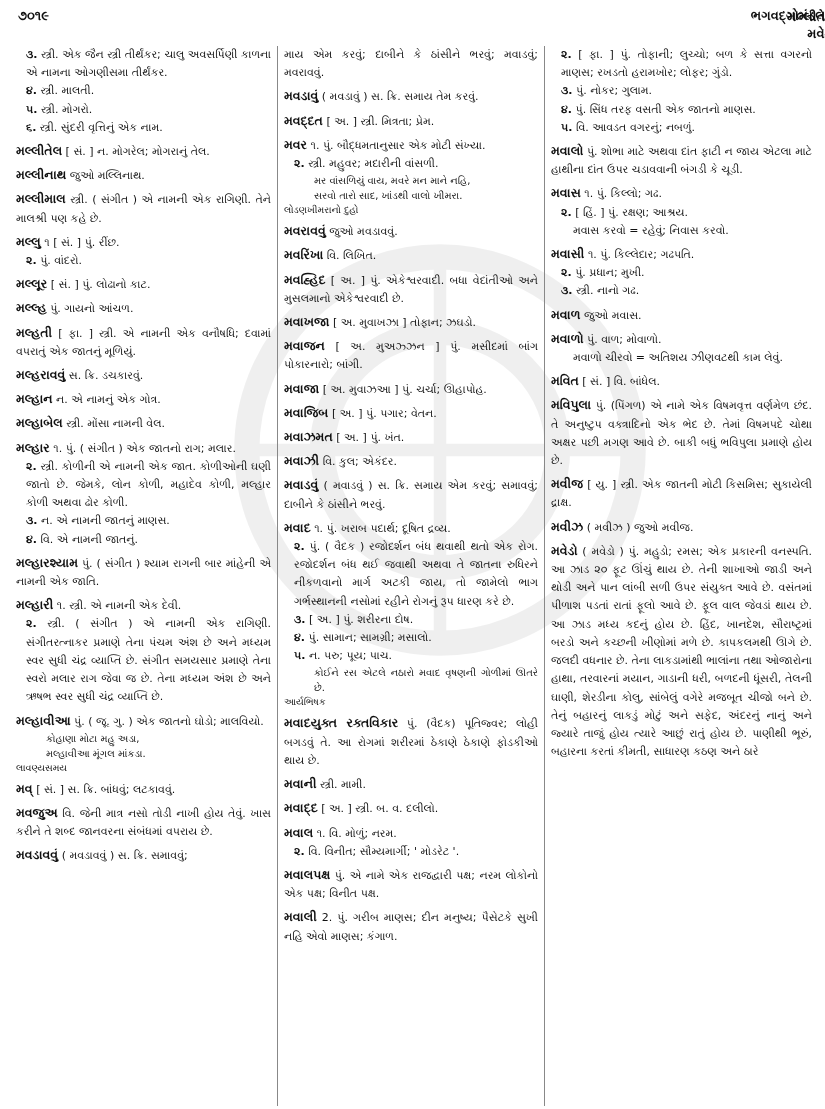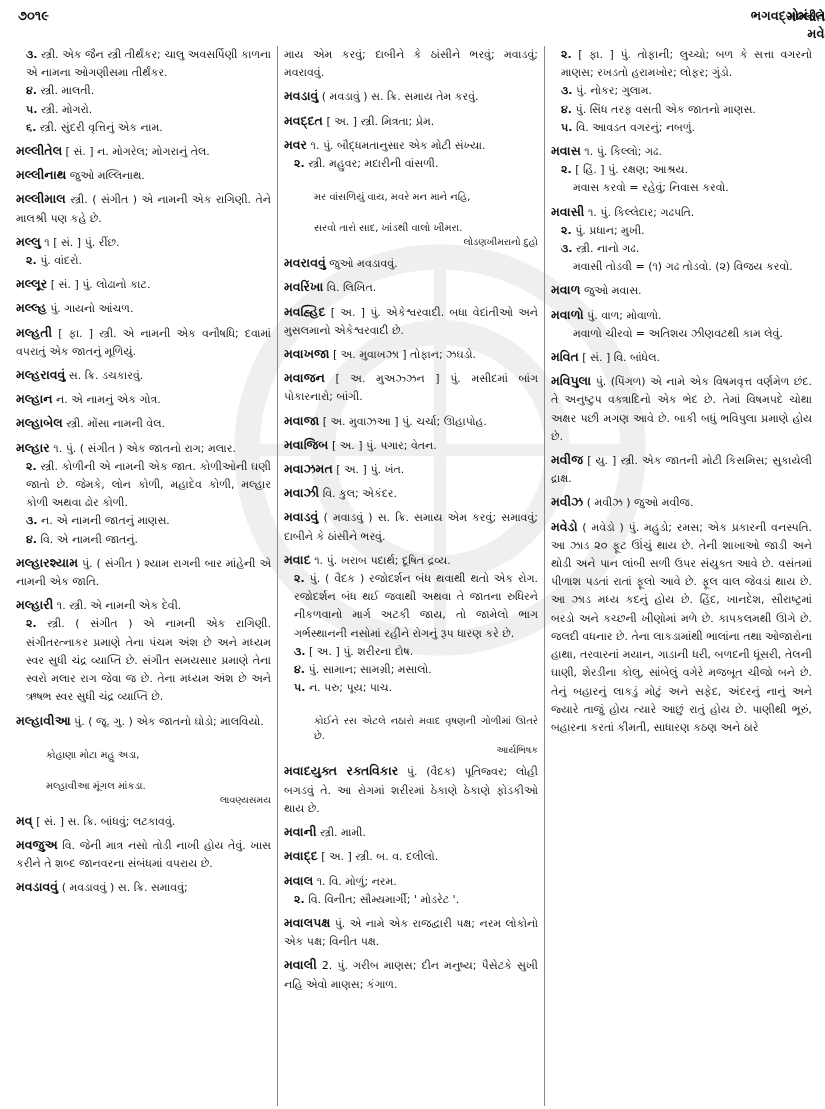--- a/index.html
+++ b/index.html
@@ -27,22 +27,22 @@
     overflow: hidden; padding: 0 6px; box-sizing: border-box;
     font-size: 11px; line-height: 18.2px;
   }
   .col1 { width: 268px; border-right: 1px solid #888; }
   .col2 { width: 267px; border-right: 1px solid #888; }
   .col3 { width: 273px; }
   .entry { margin-bottom: 5px; text-align: justify; }
   .hw { font-weight: bold; font-size: 12.5px; margin-top: 16px; }
   .sense { display: block; padding-left: 10px; }
   .num { font-weight: bold; }
-  .quote { display: block; padding-left: 30px; font-size: 10px; line-height: 15px; margin-top: 16px; }
-  .cite { display: block; text-align: right; font-size: 9.5px; line-height: 14px; }
+  .quote { display: block; padding-left: 30px; font-size: 10px; line-height: 15px; }
+  .cite { display: block; font-size: 9.5px; line-height: 14px; }
   .ex { display: block; padding-left: 22px; }
 </style>
 </head>
 <body>
 
 <svg class="watermark" viewBox="0 0 100 100">
   <circle cx="50" cy="50" r="46" fill="none" stroke="#000" stroke-width="6"></circle>
   <circle cx="50" cy="50" r="28" fill="none" stroke="#000" stroke-width="6"></circle>
   <path d="M50 4 L50 96 M4 50 L96 50" stroke="#000" stroke-width="3"></path>
 </svg>
@@ -105,22 +105,23 @@
       <div class="entry"><span class="hw">મવાલપક્ષ</span> <span>પું. એ નામે એક રાજદ્વારી પક્ષ; નરમ લોકોનો એક પક્ષ; વિનીત પક્ષ.</span></div>
       <div class="entry"><span class="hw">મવાલી</span> <span>2. પું. ગરીબ માણસ; દીન મનુષ્ય; પૈસેટકે સુખી નહિ એવો માણસ; કંગાળ.</span></div>
     </div>
   <div class="col col3">
       <div class="entry">
         <span class="sense"><span class="num">૨.</span> <span>[ ફા. ] પું. તોફાની; લુચ્ચો; બળ કે સત્તા વગરનો માણસ; રખડતો હરામખોર; લોફર; ગુંડો.</span></span>
         <span class="sense"><span class="num">૩.</span> <span>પું. નોકર; ગુલામ.</span></span>
         <span class="sense"><span class="num">૪.</span> <span>પું. સિંધ તરફ વસતી એક જાતનો માણસ.</span></span>
         <span class="sense"><span class="num">૫.</span> <span>વિ. આવડત વગરનું; નબળું.</span></span>
       </div>
+      <div class="entry"><span class="hw">મવાલો</span> <span>પું. શોભા માટે અથવા દાંત ફાટી ન જાય એટલા માટે હાથીના દાંત ઉપર ચડાવવાની બંગડી કે ચૂડી.</span></div>
       <div class="entry"><span class="hw">મવાસ</span> <span>૧. પું. કિલ્લો; ગઢ.</span><span class="sense"><span class="num">૨.</span> <span>[ હિં. ] પું. રક્ષણ; આશ્રય.</span></span><span class="ex">મવાસ કરવો = રહેવું; નિવાસ કરવો.</span></div>
-      <div class="entry"><span class="hw">મવાસી</span> <span>૧. પું. કિલ્લેદાર; ગઢપતિ.</span><span class="sense"><span class="num">૨.</span> <span>પું. પ્રધાન; મુખી.</span></span><span class="sense"><span class="num">૩.</span> <span>સ્ત્રી. નાનો ગઢ.</span></span><span class="ex">મવાસી તોડવી = (૧) ગઢ તોડવો. (૨) વિજય કરવો.</span></div>
+      <div class="entry"><span class="hw">મવાસી</span> <span>૧. પું. કિલ્લેદાર; ગઢપતિ.</span><span class="sense"><span class="num">૨.</span> <span>પું. પ્રધાન; મુખી.</span></span><span class="sense"><span class="num">૩.</span> <span>સ્ત્રી. નાનો ગઢ.</span></span></div>
       <div class="entry"><span class="hw">મવાળ</span> <span>જુઓ મવાસ.</span></div>
       <div class="entry"><span class="hw">મવાળો</span> <span>પું. વાળ; મોવાળો.</span><span class="ex">મવાળો ચીરવો = અતિશય ઝીણવટથી કામ લેવું.</span></div>
       <div class="entry"><span class="hw">મવિત</span> <span>[ સં. ] વિ. બાંધેલ.</span></div>
       <div class="entry"><span class="hw">મવિપુલા</span> <span>પું. (પિંગળ) એ નામે એક વિષમવૃત્ત વર્ણમેળ છંદ. તે અનુષ્ટુપ વક્ત્રાદિનો એક ભેદ છે. તેમાં વિષમપદે ચોથા અક્ષર પછી મગણ આવે છે. બાકી બધું ભવિપુલા પ્રમાણે હોય છે.</span></div>
       <div class="entry"><span class="hw">મવીજ</span> <span>[ યુ. ] સ્ત્રી. એક જાતની મોટી કિસમિસ; સુકાયેલી દ્રાક્ષ.</span></div>
       <div class="entry"><span class="hw">મવીઝ</span> <span>( મવીઝ ) જુઓ મવીજ.</span></div>
       <div class="entry"><span class="hw">મવેડો</span> <span>( મવેડો ) પું. મહુડો; રમસ; એક પ્રકારની વનસ્પતિ. આ ઝાડ ૨૦ ફૂટ ઊંચું થાય છે. તેની શાખાઓ જાડી અને થોડી અને પાન લાંબી સળી ઉપર સંયુક્ત આવે છે. વસંતમાં પીળાશ પડતાં રાતાં ફૂલો આવે છે. ફૂલ વાલ જેવડાં થાય છે. આ ઝાડ મધ્ય કદનું હોય છે. હિંદ, ખાનદેશ, સૌરાષ્ટ્રમાં બરડો અને કચ્છની ખીણોમાં મળે છે. કાપકલમથી ઊગે છે. જલદી વધનાર છે. તેના લાકડામાંથી ભાલાંના તથા ઓજારોના હાથા, તરવારનાં મયાન, ગાડાની ધરી, બળદની ધૂંસરી, તેલની ઘાણી, શેરડીના કોલુ, સાંબેલું વગેરે મજબૂત ચીજો બને છે. તેનું બહારનું લાકડું મોટું અને સફેદ, અંદરનું નાનું અને જ્યારે તાજું હોય ત્યારે આછું રાતું હોય છે. પાણીથી ભૂરું, બહારના કરતાં કીમતી, સાધારણ કઠણ અને ઠારે</span></div>
     </div>
 </div>
 

